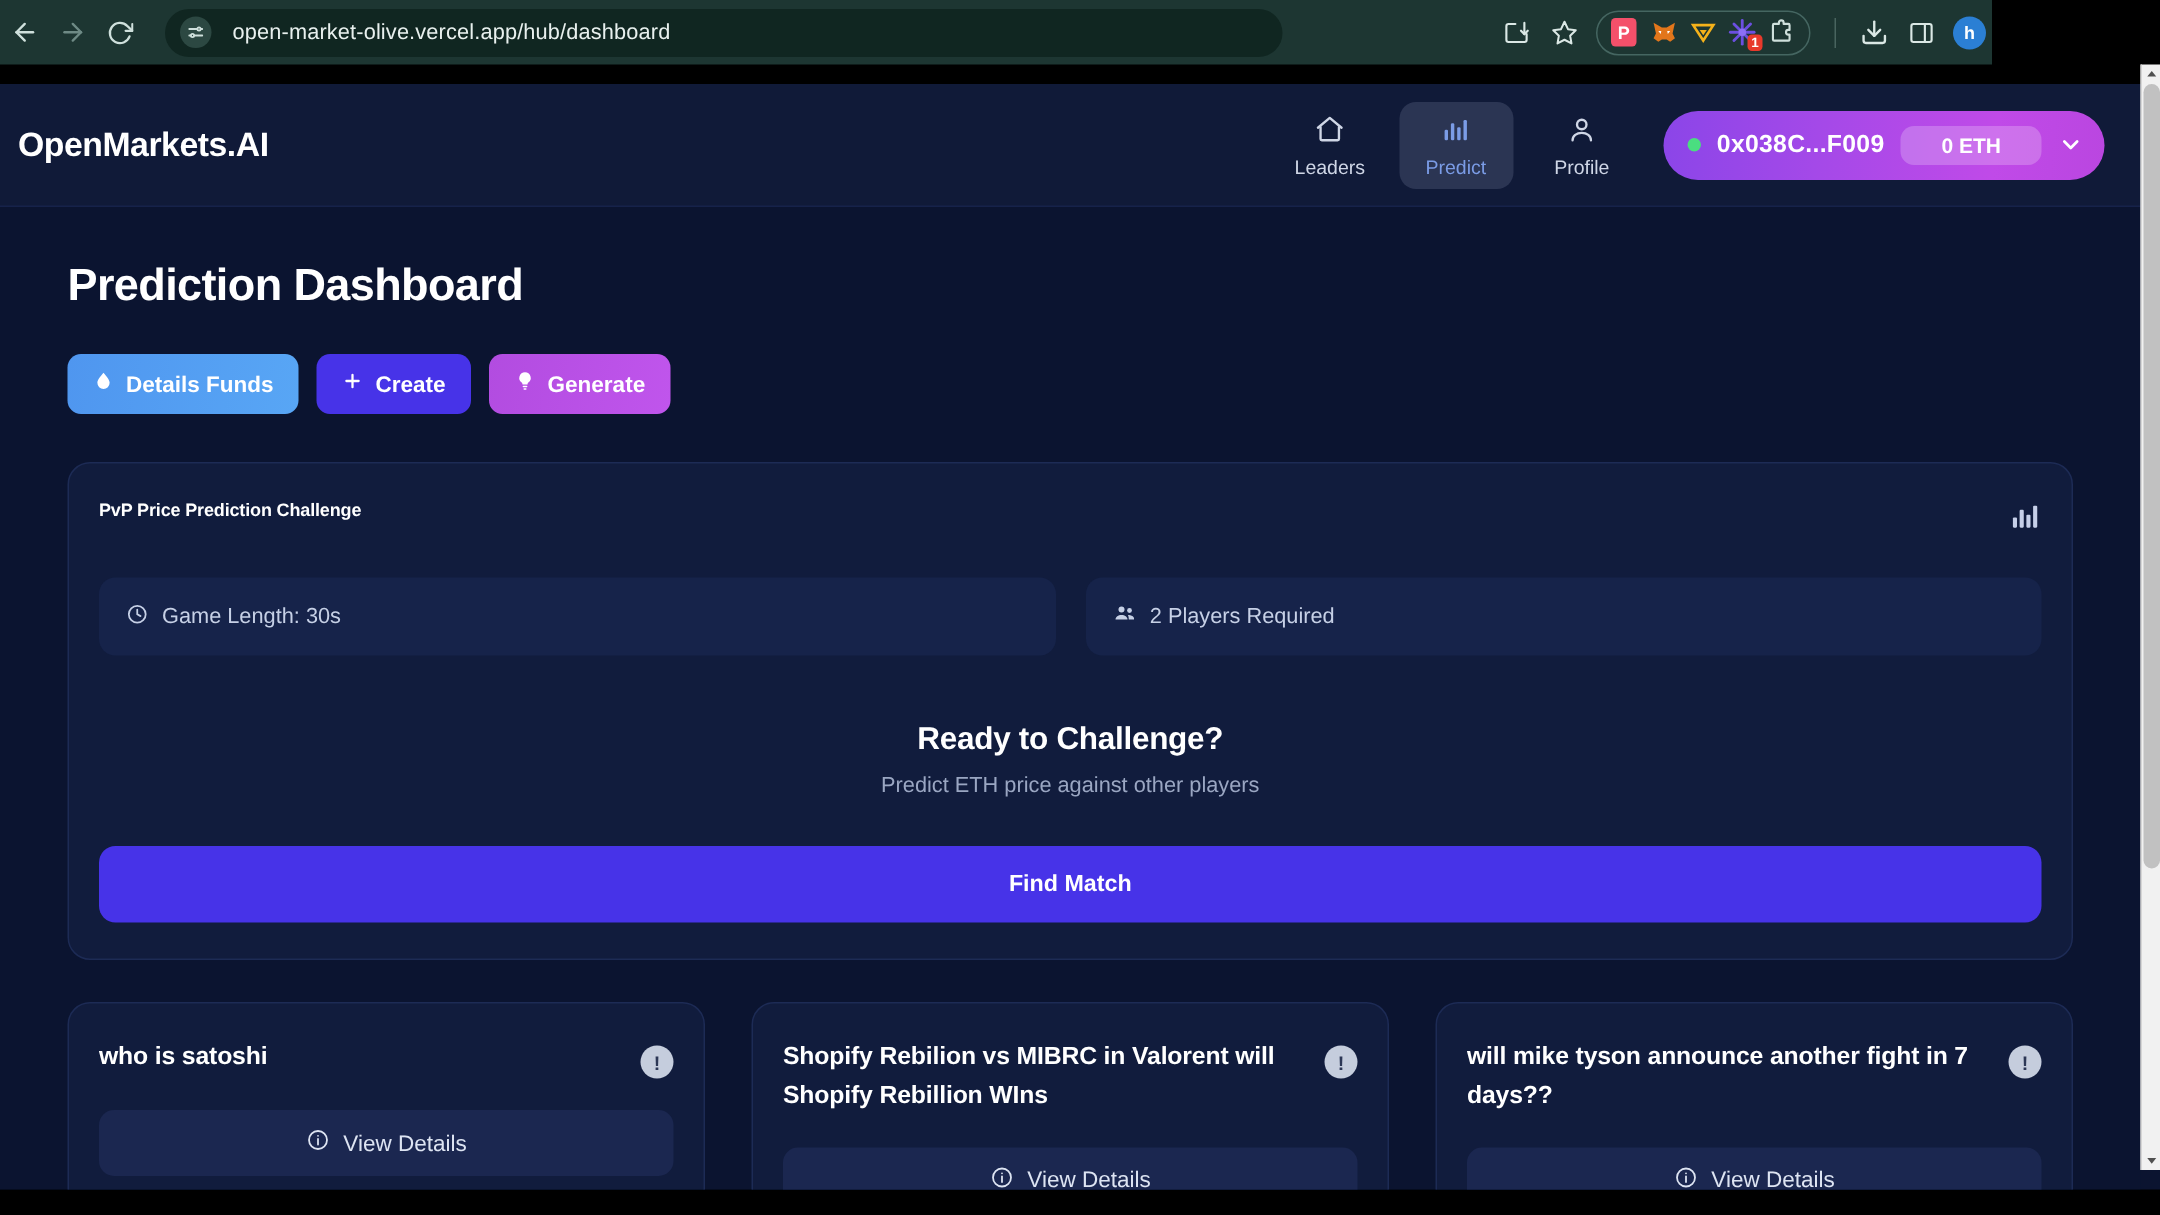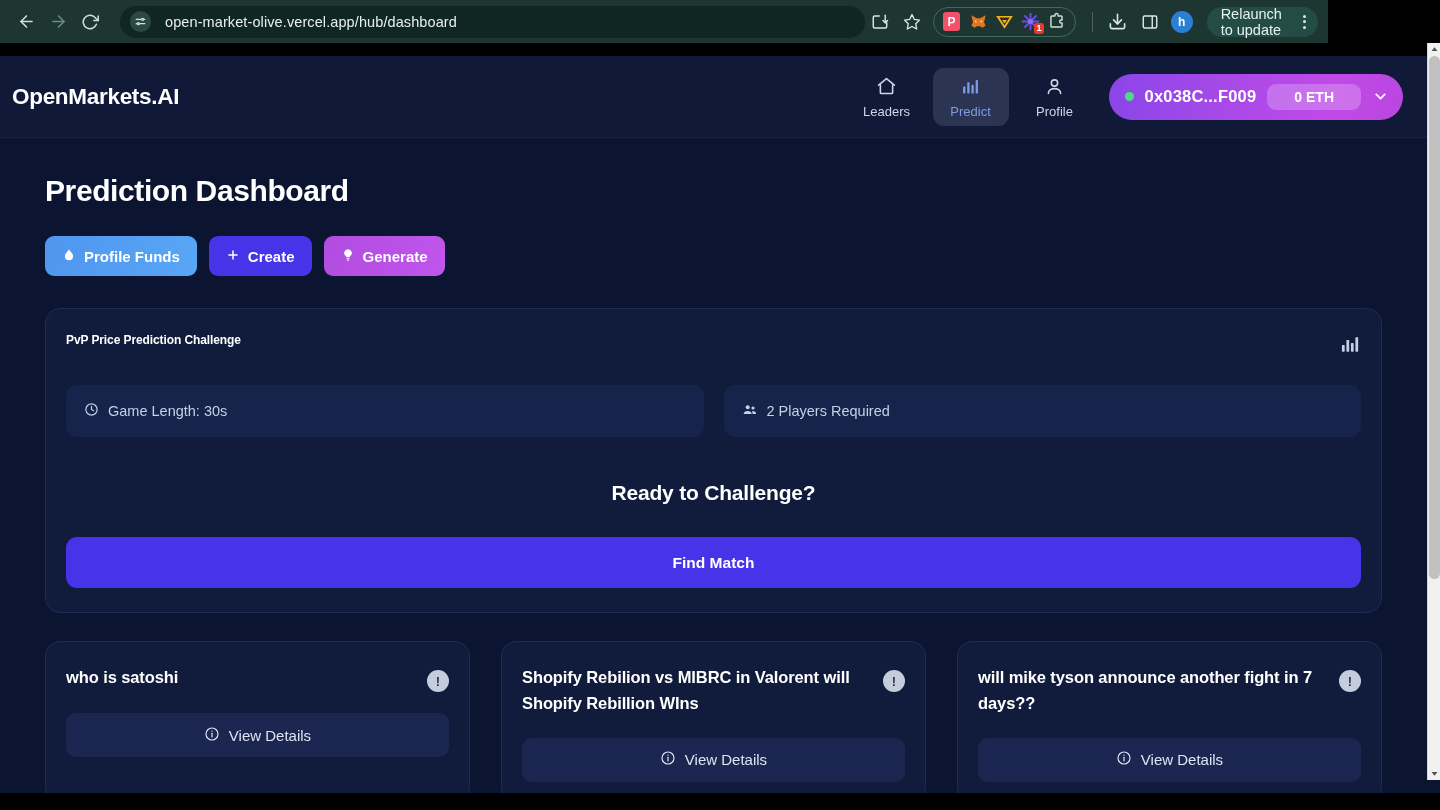--- a/index.html
+++ b/index.html
@@ -9,21 +9,21 @@
     font-family: "Liberation Sans", sans-serif;
     overflow: hidden;
   }
 
   
   .browser-bar {
     position: absolute; top: 0; left: 0;
     width: 1328px; height: 43px;
     background: #1d3632;
     display: flex; align-items: center;
-    padding: 0 10px;
+    padding: 0 0;
   }
   .nav-btn {
     width: 32px; height: 32px;
     display: flex; align-items: center; justify-content: center;
     border-radius: 50%;
     color: #cfe0dc;
     flex: 0 0 auto;
   }
   .nav-btn.disabled { color: #6e8a85; }
   .omnibox {
@@ -362,28 +362,20 @@
     </div>
     <div class="tb-icon">
       <svg width="18" height="18" viewBox="0 0 24 24" fill="none" stroke="currentColor" stroke-width="1.9">
           <rect x="3" y="4" width="18" height="16" rx="2"></rect>
           <line x1="15" y1="4" x2="15" y2="20"></line>
         </svg>
     </div>
     <div class="tb-icon">
       <span class="avatar-circle">h</span>
     </div>
-    <div class="relaunch">
-      <span>Relaunch to update</span>
-      <span class="kebab">
-          <i></i>
-          <i></i>
-          <i></i>
-        </span>
-    </div>
   </div>
 </div>
 
 <div class="viewport">
   <div class="page">
 
     <div class="site-header">
       <div class="brand">OpenMarkets.AI</div>
 
       <div class="hdr-nav">
@@ -435,21 +427,21 @@
     <div class="main">
       <h1 class="page-title">Prediction Dashboard</h1>
 
       <div class="action-row">
         <div class="btn btn-funds">
           <span>
             <svg width="14" height="14" viewBox="0 0 24 24" fill="currentColor">
                 <path d="M12 2.5c4 5 7 8.2 7 11.6a7 7 0 0 1-14 0C5 10.7 8 7.5 12 2.5z"></path>
               </svg>
           </span>
-          <span>Profile Funds</span>
+          <span>Details Funds</span>
         </div>
         <div class="btn btn-create">
           <span>
             <svg width="14" height="14" viewBox="0 0 24 24" fill="none" stroke="currentColor" stroke-width="2.6" stroke-linecap="round">
                 <line x1="12" y1="5" x2="12" y2="19"></line>
                 <line x1="5" y1="12" x2="19" y2="12"></line>
               </svg>
           </span>
           <span>Create</span>
         </div>
@@ -496,20 +488,21 @@
                   <path d="M2.5 18c0-2.8 2.7-4.6 6-4.6s6 1.8 6 4.6z"></path>
                   <path d="M15 13.6c2.8 0 6 1.2 6 3.4v1h-5.2c0-1.7-.3-3.2-.8-4.4z"></path>
                 </svg>
             </span>
             <span>2 Players Required</span>
           </div>
         </div>
 
         <div class="pvp-center">
           <div class="ready-title">Ready to Challenge?</div>
+          <div class="ready-sub">Predict ETH price against other players</div>
         </div>
 
         <div class="find-match">Find Match</div>
       </div>
 
       <div class="market-grid">
         <div class="market-card">
           <div class="mc-head">
             <div class="mc-title">who is satoshi</div>
             <div class="mc-badge">!</div>

